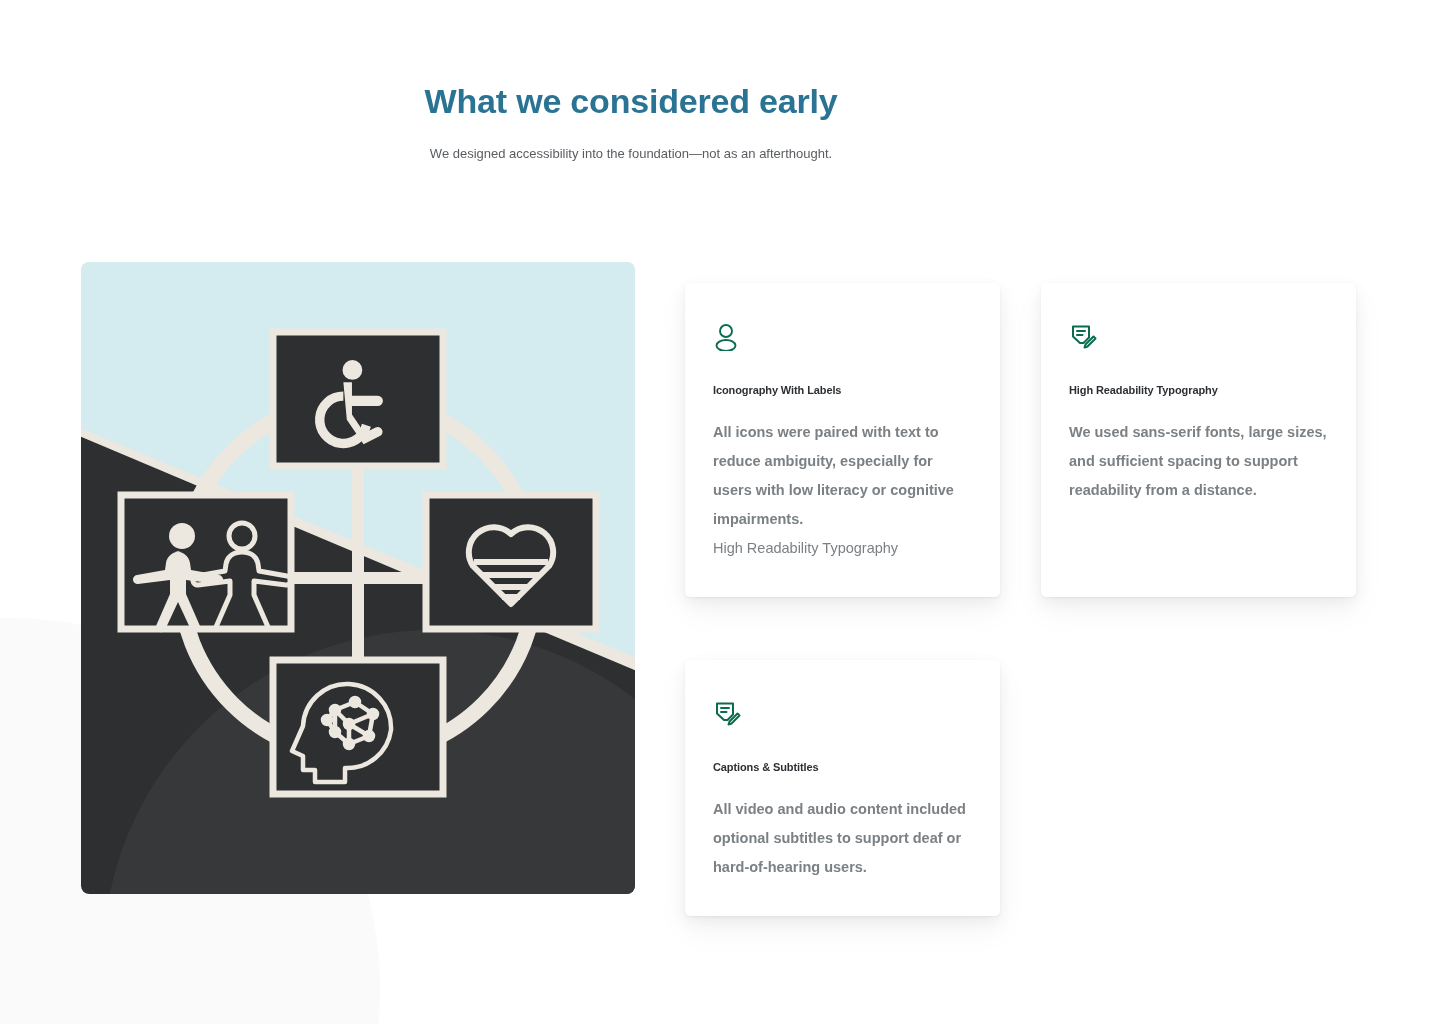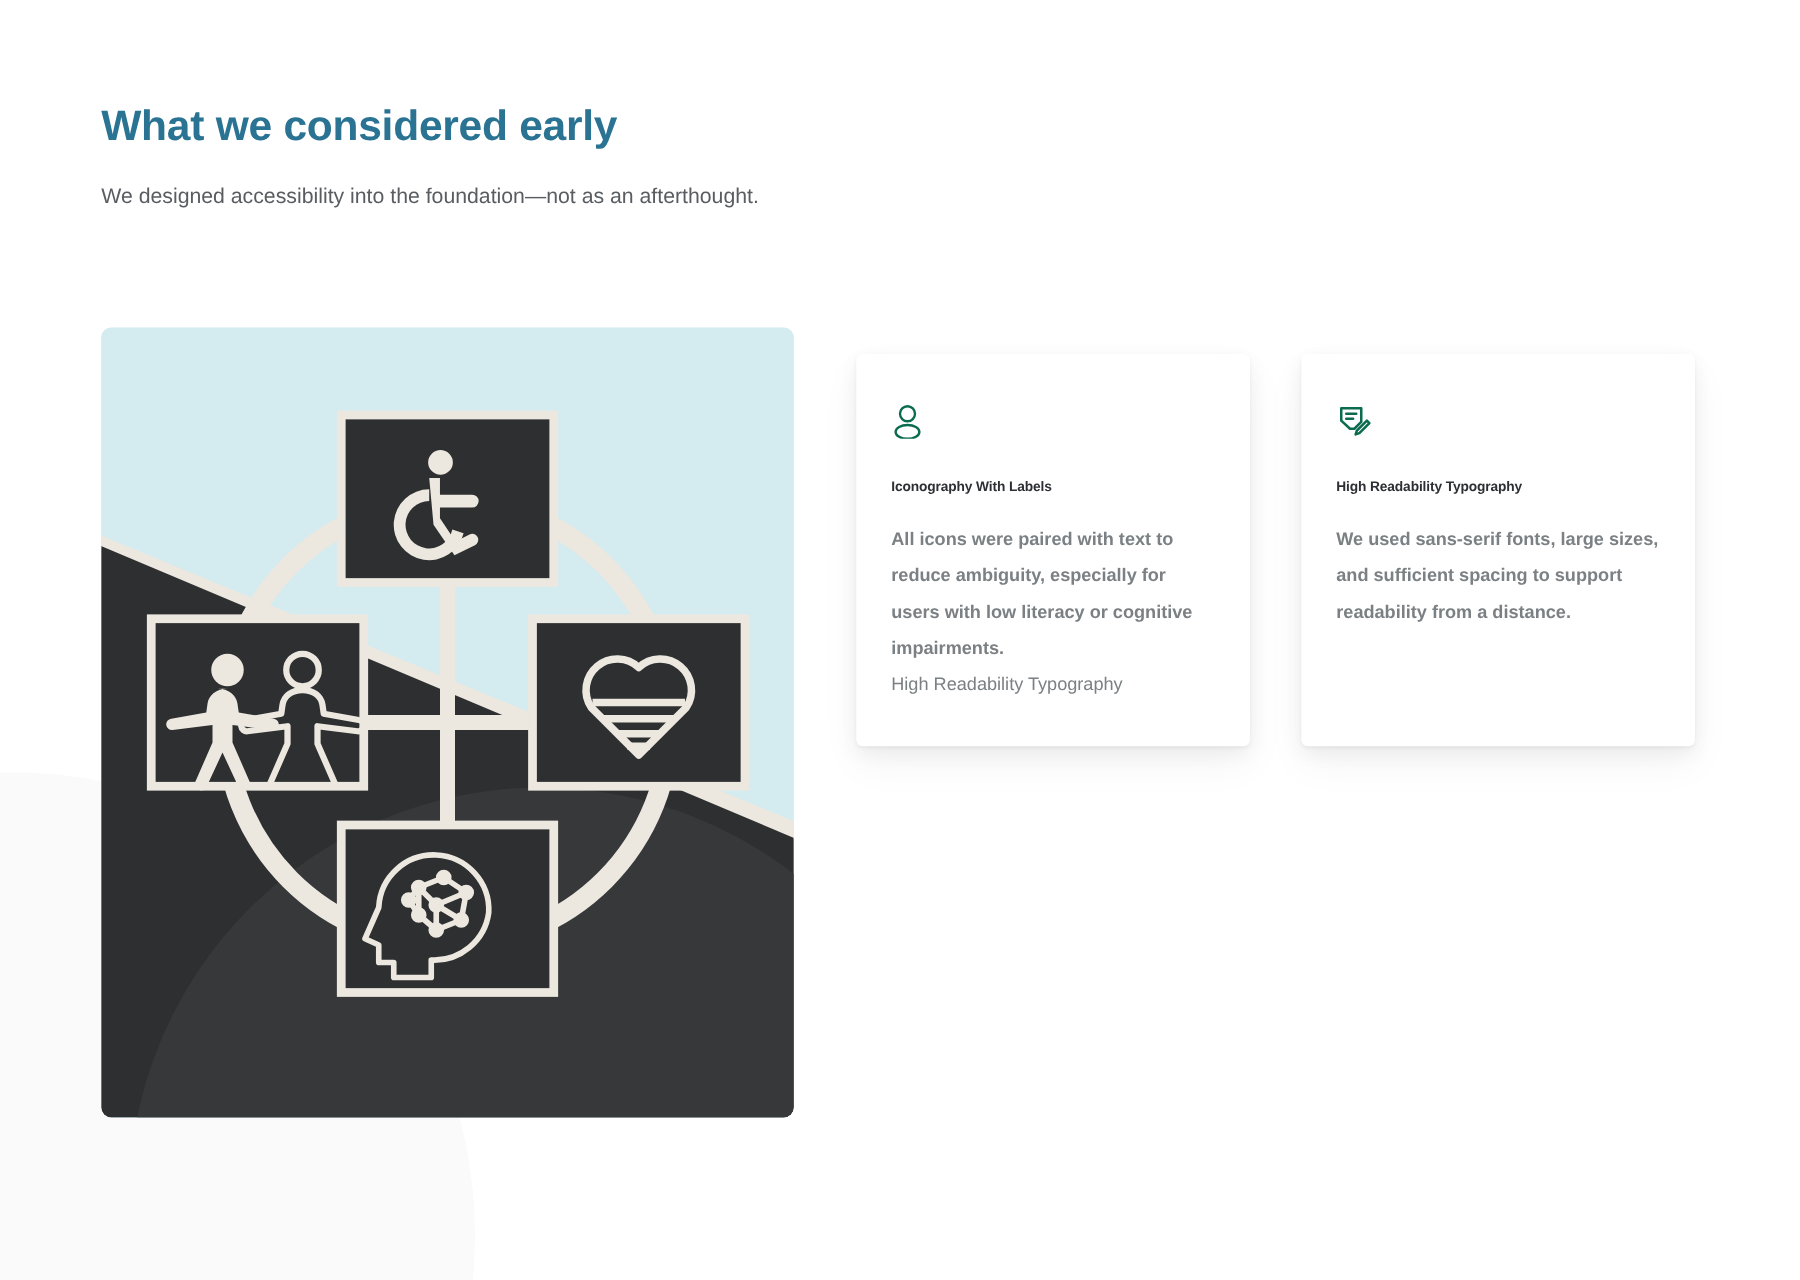--- a/index.html
+++ b/index.html
@@ -30,33 +30,34 @@
     border-radius: 50%;
     background: #fafafa;
     pointer-events: none;
   }
 
   #header {
     position: absolute;
     left: 81px;
     top: 80px;
     width: 1100px;
+    text-align: center;
   }
 
   #page-title {
     font-size: 34px;
     font-weight: bold;
     letter-spacing: -0.2px;
     color: #2a7393;
     line-height: 1.25;
   }
 
   #page-subtitle {
     margin-top: 22px;
-    font-size: 17px;
+    font-size: 13px;
     color: #595d61;
     line-height: 1.45;
   }
 
   
   #illustration {
     position: absolute;
     left: 81px;
     top: 262px;
     width: 554px;
@@ -243,18 +244,30 @@
           </svg>
         </div>
         <div class="card-title">High Readability Typography</div>
         <div class="card-body">We used sans-serif fonts, large sizes, and sufficient spacing to support readability from a distance.</div>
       </div>
 
     </div>
 
     <div class="card-row">
 
+      <div class="card short">
+        <div class="card-icon">
+          <svg width="28" height="28" viewBox="0 0 28 28" fill="none" stroke="currentColor" stroke-width="2" stroke-linejoin="round" stroke-linecap="round">
+            <path d="M4 3.5 h16 v11 l-5.5 5.5 H11 L4 13.5 z"></path>
+            <line x1="8" y1="8" x2="16" y2="8"></line>
+            <line x1="8" y1="12" x2="13.5" y2="12"></line>
+            <path d="M24.5 13.5 l2 2 -8 8 -3 1 1 -3 z"></path>
+          </svg>
+        </div>
+        <div class="card-title">Captions &amp; Subtitles</div>
+        <div class="card-body">All video and audio content included optional subtitles to support deaf or hard-of-hearing users.</div>
+      </div>
 
 
     </div>
 
   </div>
 </div>
 
 </body></html>

